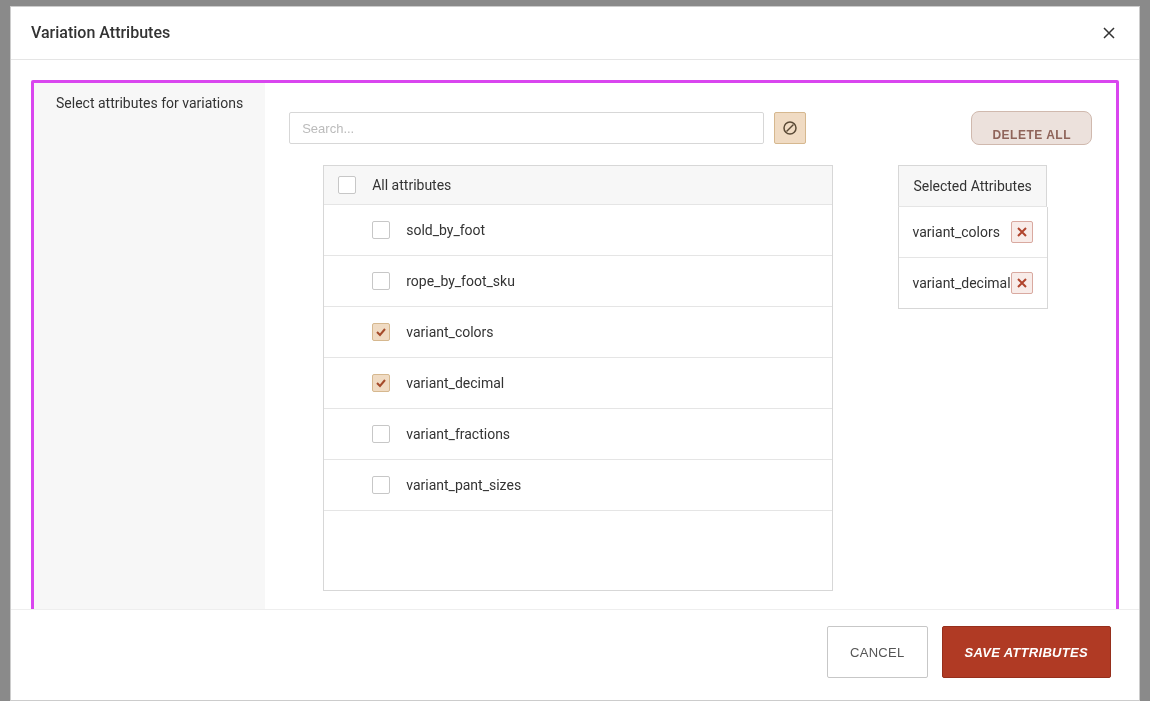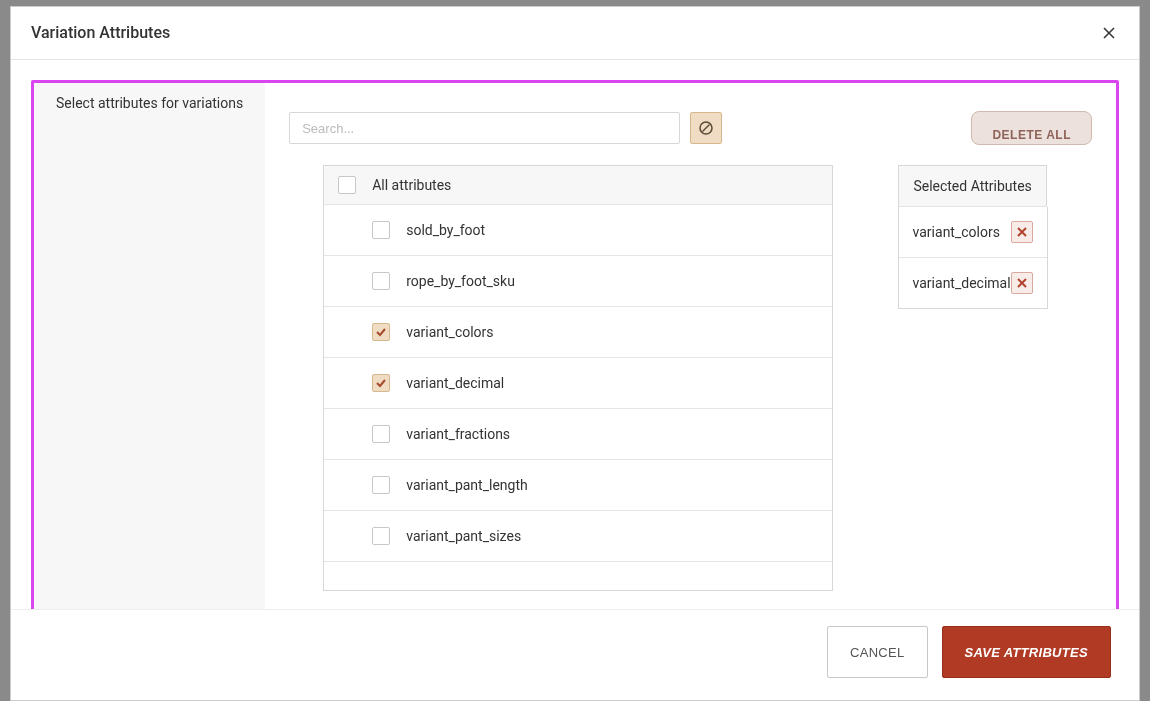--- a/index.html
+++ b/index.html
@@ -75,21 +75,21 @@
     align-items: center;
     justify-content: space-between;
     margin-bottom: 20px;
   }
   .toolbar-left {
     display: flex;
     align-items: center;
     gap: 10px;
   }
   .search-input {
-    width: 391px;
+    width: 475px;
     height: 32px;
     border: 1px solid #d7d7d7;
     border-radius: 2px;
     padding: 0 12px;
     font-size: 13px;
     color: #701a75;
   }
   .search-input::placeholder { color: #bbb; }
   .clear-btn {
     width: 32px;
@@ -310,24 +310,20 @@
                     <span class="checkbox checked">
                       <svg viewBox="0 0 12 12" fill="none" stroke="currentColor" stroke-width="2">
                         <path d="M2 6 L5 9 L10 3"></path>
                       </svg>
                     </span>
                     <span>variant_decimal</span>
                   </div>
                   <div class="attr-row">
                     <span class="checkbox"></span>
                     <span>variant_fractions</span>
-                  </div>
-                  <div class="attr-row">
-                    <span class="checkbox"></span>
-                    <span>variant_pant_length</span>
                   </div>
                   <div class="attr-row">
                     <span class="checkbox"></span>
                     <span>variant_pant_sizes</span>
                   </div>
                 </div>
 
             </div>
           </div>
 

